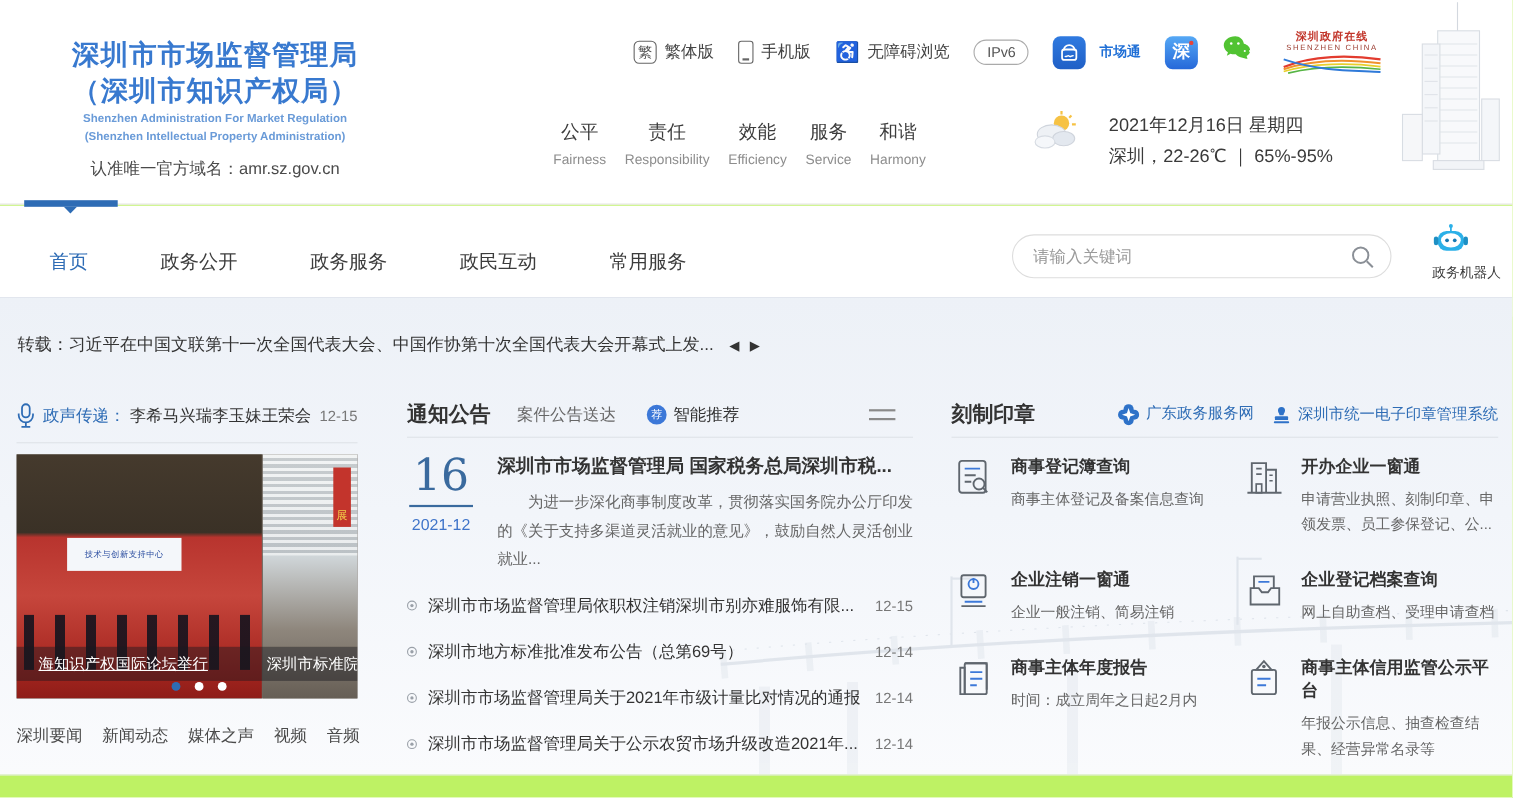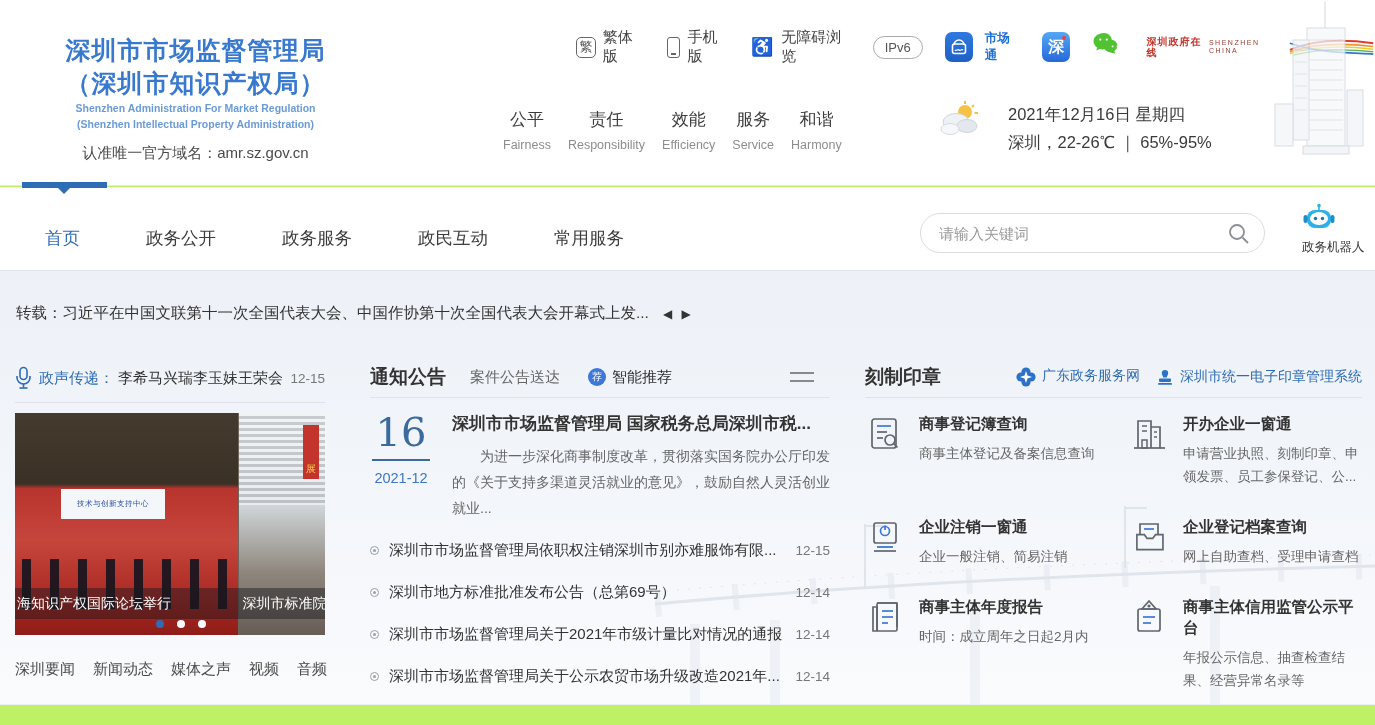--- a/index.html
+++ b/index.html
@@ -22,21 +22,21 @@
   .phone-box { width:14px; height:21px; border:1.5px solid #666; border-radius:3px; position:relative; }
   .phone-box::after { content:""; position:absolute; left:3px; right:3px; bottom:2px; height:2px; background:#666; }
   .access-glyph { font-size:18px; color:#555; line-height:1; }
   .ipv6-pill { border:1px solid #aaa; border-radius:13px; padding:3px 11px; font-size:13px; color:#555; }
   .app-sq { width:30px; height:30px; border-radius:7px; display:flex; align-items:center;
             justify-content:center; position:relative; }
   .app-mt-sq { background:linear-gradient(180deg,#2f7ae0,#1f5fc6); }
   .app-mt-label { font-size:12.5px; font-weight:bold; color:#1f6fd6; margin-left:5px; }
   .app-isz { background:linear-gradient(180deg,#55a8f5,#2668d9); color:#fff; font-size:16px; font-weight:bold; }
   .isz-dot { position:absolute; right:4px; top:4px; width:4px; height:4px; border-radius:50%; background:#e6443a; }
-  .szchina { display:flex; align-items:center; line-height:1.15; cursor:pointer; }
+  .szchina { display:flex; flex-direction:column; align-items:center; line-height:1.15; cursor:pointer; }
   .szchina-cn { font-size:10px; color:#c2352a; font-weight:bold; letter-spacing:1px; }
   .szchina-en { font-size:7px; color:#9b3c30; letter-spacing:1.5px; }
 
   .values { position:absolute; left:503px; top:108px; display:flex; gap:17px; text-align:center; }
   .value-cn { font-size:17px; color:#3c3c3c; }
   .value-en { font-size:12.5px; color:#8d8d8d; margin-top:7px; }
 
   .weather { position:absolute; left:938px; top:100px; display:flex; gap:26px; align-items:flex-start; }
   .weather-text { font-size:16.5px; color:#3a3a3a; line-height:1.7; }
 
@@ -90,21 +90,21 @@
   .audience { position:absolute; left:0; bottom:26px; width:223px; height:50px;
       background:repeating-linear-gradient(90deg, transparent 0 7px, rgba(24,20,30,.92) 7px 16px, transparent 16px 28px); }
   .slide-next { position:absolute; left:224px; top:0; width:86px; height:222px;
       background:linear-gradient(180deg,#e2e6e7 0%, #cfd5d8 42%, #8e867c 72%, #665e55 100%); }
   .blinds { position:absolute; left:0; top:0; width:86px; height:92px;
       background:repeating-linear-gradient(180deg, rgba(255,255,255,.55) 0 3px, rgba(150,156,162,.35) 3px 6px); }
   .next-tag { position:absolute; right:6px; top:12px; width:16px; height:54px; background:#c3342c;
       color:#f3cf4a; font-size:10px; display:flex; align-items:flex-end; justify-content:center; padding-bottom:3px; }
   .caption { position:absolute; left:0; top:175px; width:310px; height:31px; background:rgba(25,25,32,.45);
       color:#fff; font-size:14px; display:flex; align-items:center; }
-  .caption-main { width:222px; padding-left:2px; white-space:nowrap; overflow:hidden; }
+  .caption-main { width:222px; padding-left:20px; white-space:nowrap; overflow:hidden;text-decoration:underline; }
   .caption-next { padding-left:9px; white-space:nowrap; overflow:hidden; }
   .dots { position:absolute; left:141px; top:207px; display:flex; gap:13px; }
   .dot { width:8px; height:8px; border-radius:50%; background:#fff; cursor:pointer; }
   .dot.active { background:#2e6cb5; }
   .left-tabs { margin-top:25px; display:flex; align-items:center; font-size:15px; color:#4a4a4a; }
   .left-tab { cursor:pointer; white-space:nowrap; }
   .vsep { width:1px; height:14px; background:#9aa0a8; margin:0 9px; }
 
   
   .panel-head { display:flex; align-items:center; height:32px; }

